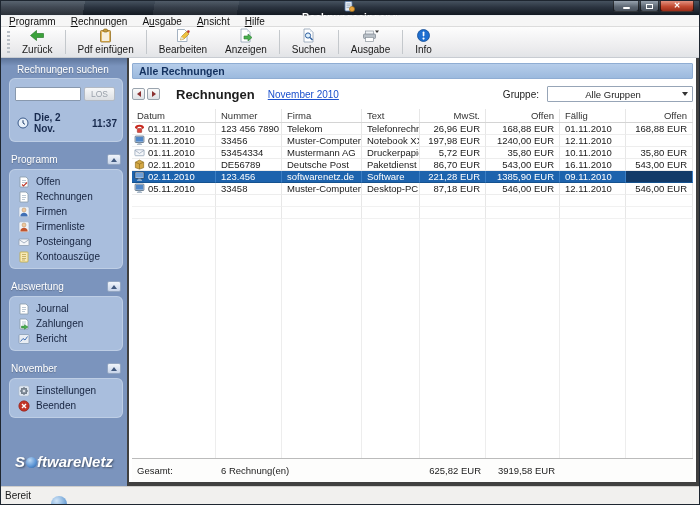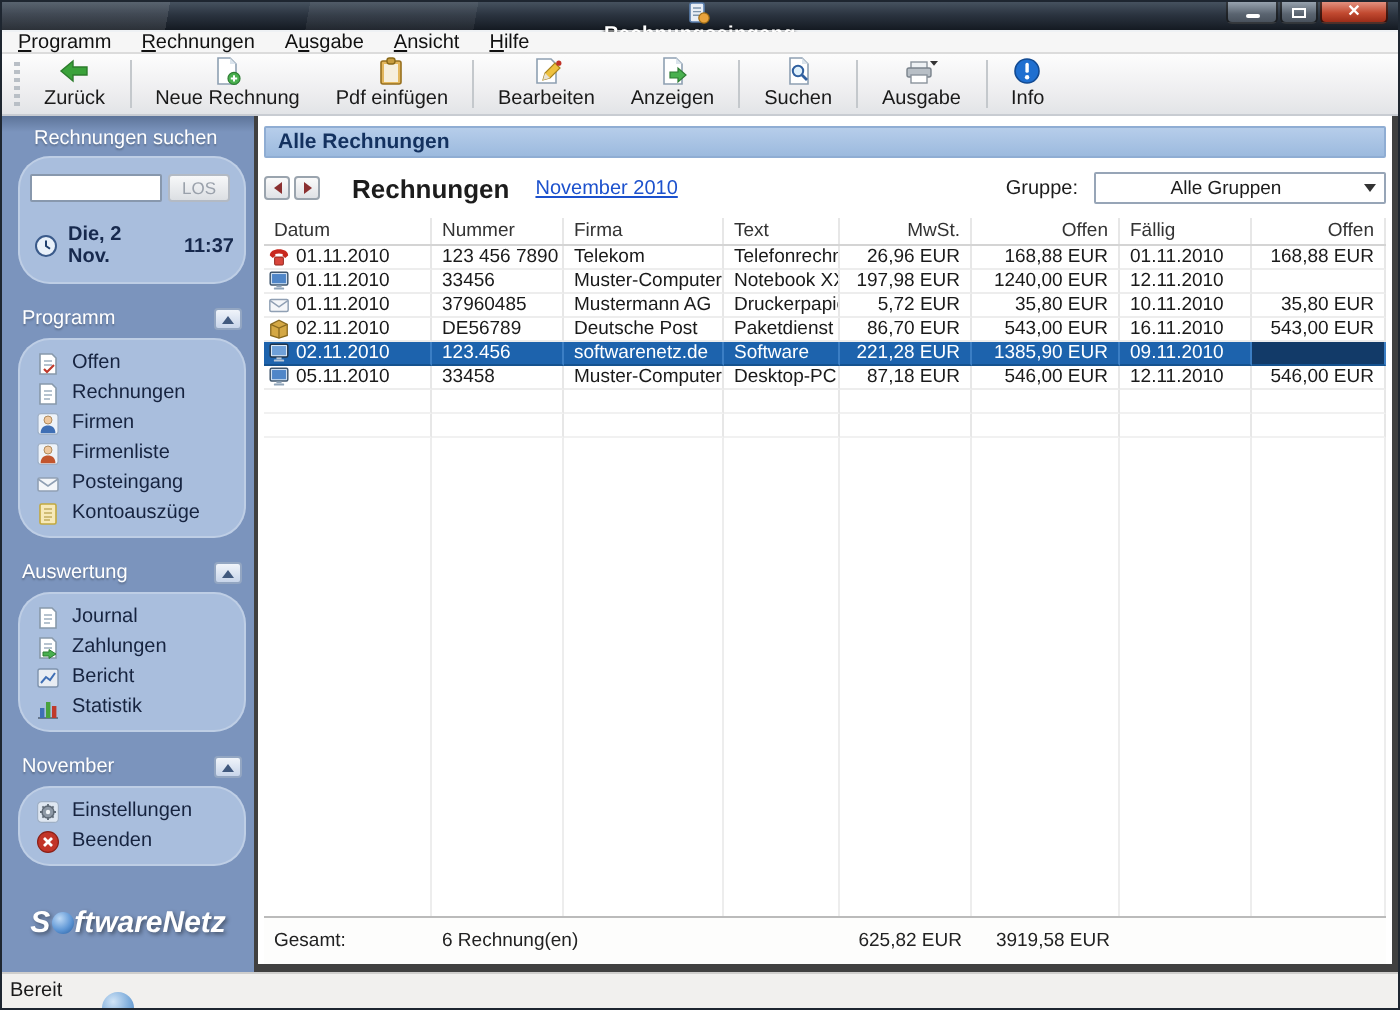--- a/index.html
+++ b/index.html
@@ -57,21 +57,21 @@
   
   .bodyrow { position:absolute; top:57px; left:0; right:0; bottom:18px; display:flex; background:#404040; }
   
   .sidebar {
     width:126px; flex:0 0 auto; position:relative;
     background:linear-gradient(180deg,#5d7499 0, #7b94bd 8px, #7b94bd 100%);
     color:#fff; overflow:hidden;
   }
   .side-title { font-size:10px; margin:6px 0 3px 16px; text-shadow:0 1px 1px rgba(0,0,0,0.25); }
   .side-panel {
-    background:#a9bedd; border-radius:16px; margin:0 4px 0 8px; width:114px;
+    background:#a9bedd; border-radius:6px; margin:0 4px 0 8px; width:114px;
     box-shadow:inset 0 0 0 1px rgba(255,255,255,0.25);
   }
   .search-panel { padding:9px 6px 6px; }
   .search-row { display:flex; gap:3px; }
   .search-input {
     width:66px; height:14px; border:1px solid #8898ad; font-size:9px; padding:0 3px;
     background:#fff; border-radius:1px;
   }
   .los-btn {
     width:31px; height:14px; border:1px solid #b3bac4; border-radius:2px;
@@ -185,31 +185,20 @@
         <svg width="16" height="15" viewBox="0 0 16 15">
             <path d="M14.5 5.5H7.5V2.5L1.5 7.5l6 5v-3h7z" fill="#3aa23a" stroke="#2c7c2c" stroke-width="0.7"></path>
           </svg>
       </span>
       <span class="tlabel">Zurück</span>
     </div>
     <div class="tsep"></div>
     <div class="tbtn">
       <span class="ticon">
         <svg width="15" height="15" viewBox="0 0 15 15">
-          <path d="M3 1h6l3 3v10H3z" fill="#fff" stroke="#8ea0b2" stroke-width="0.8"></path>
-          <path d="M9 1l3 3H9z" fill="#dbe4ec"></path>
-          <circle cx="11" cy="11.2" r="3" fill="#49b04f" stroke="#2d7c33" stroke-width="0.6"></circle>
-          <path d="M11 9.6v3.2M9.4 11.2h3.2" stroke="#fff" stroke-width="1"></path>
-        </svg>
-      </span>
-      <span class="tlabel">Neue Rechnung</span>
-    </div>
-    <div class="tbtn">
-      <span class="ticon">
-        <svg width="15" height="15" viewBox="0 0 15 15">
           <rect x="2.5" y="2.5" width="10" height="11.5" rx="1" fill="#e3b75d" stroke="#97701f" stroke-width="0.8"></rect>
           <rect x="4" y="4" width="7" height="9" fill="#f6efdd"></rect>
           <rect x="5.5" y="1" width="4" height="3" rx="1.2" fill="#c79c3e" stroke="#8a6a1a" stroke-width="0.7"></rect>
         </svg>
       </span>
       <span class="tlabel">Pdf einfügen</span>
     </div>
     <div class="tsep"></div>
     <div class="tbtn">
       <span class="ticon">
@@ -384,31 +373,20 @@
         </div>
         <div class="side-item">
           <span class="sicon">
             <svg width="12" height="12" viewBox="0 0 12 12">
                 <rect x="1" y="1.5" width="10" height="9" rx="1" fill="#e8edf3" stroke="#7e93ad" stroke-width="0.7"></rect>
                 <path d="M2.5 8.5l2.5-3 2 1.5 2.5-3.5" fill="none" stroke="#3f6fb5" stroke-width="1"></path>
               </svg>
           </span>
           <span>Bericht</span>
         </div>
-        <div class="side-item">
-          <span class="sicon">
-            <svg width="12" height="12" viewBox="0 0 12 12">
-                <path d="M1 11h10" stroke="#55667a" stroke-width="0.8"></path>
-                <rect x="2" y="6" width="2.2" height="5" fill="#3f6fb5"></rect>
-                <rect x="5" y="3" width="2.2" height="8" fill="#49a23c"></rect>
-                <rect x="8" y="5" width="2.2" height="6" fill="#c0392b"></rect>
-              </svg>
-          </span>
-          <span>Statistik</span>
-        </div>
       </div>
 
       <div class="sec-header">
         <span class="sec-title">November</span>
         <span class="collapse-btn">
             <span class="tri-up"></span>
           </span>
       </div>
       <div class="side-panel items-panel">
         <div class="side-item">
@@ -511,21 +489,21 @@
       <div class="tgrid trow">
         <div class="td datum">
             <span class="ric">
               <svg width="11" height="11" viewBox="0 0 12 12">
                 <rect x="1" y="3" width="10" height="6.5" rx="0.8" fill="#f4f6f9" stroke="#90a0b4" stroke-width="0.8"></rect>
                 <path d="M1 3.5l5 3.5 5-3.5" fill="none" stroke="#90a0b4" stroke-width="0.8"></path>
               </svg>
             </span>
             <span>01.11.2010</span>
           </div>
-        <div class="td">37960485</div>
+        <div class="td">53454334</div>
         <div class="td">Mustermann AG</div>
         <div class="td">Druckerpapier</div>
         <div class="td r">5,72 EUR</div>
         <div class="td r">35,80 EUR</div>
         <div class="td">10.11.2010</div>
         <div class="td r offen">35,80 EUR</div>
       </div>
       <div class="tgrid trow">
         <div class="td datum">
             <span class="ric">

